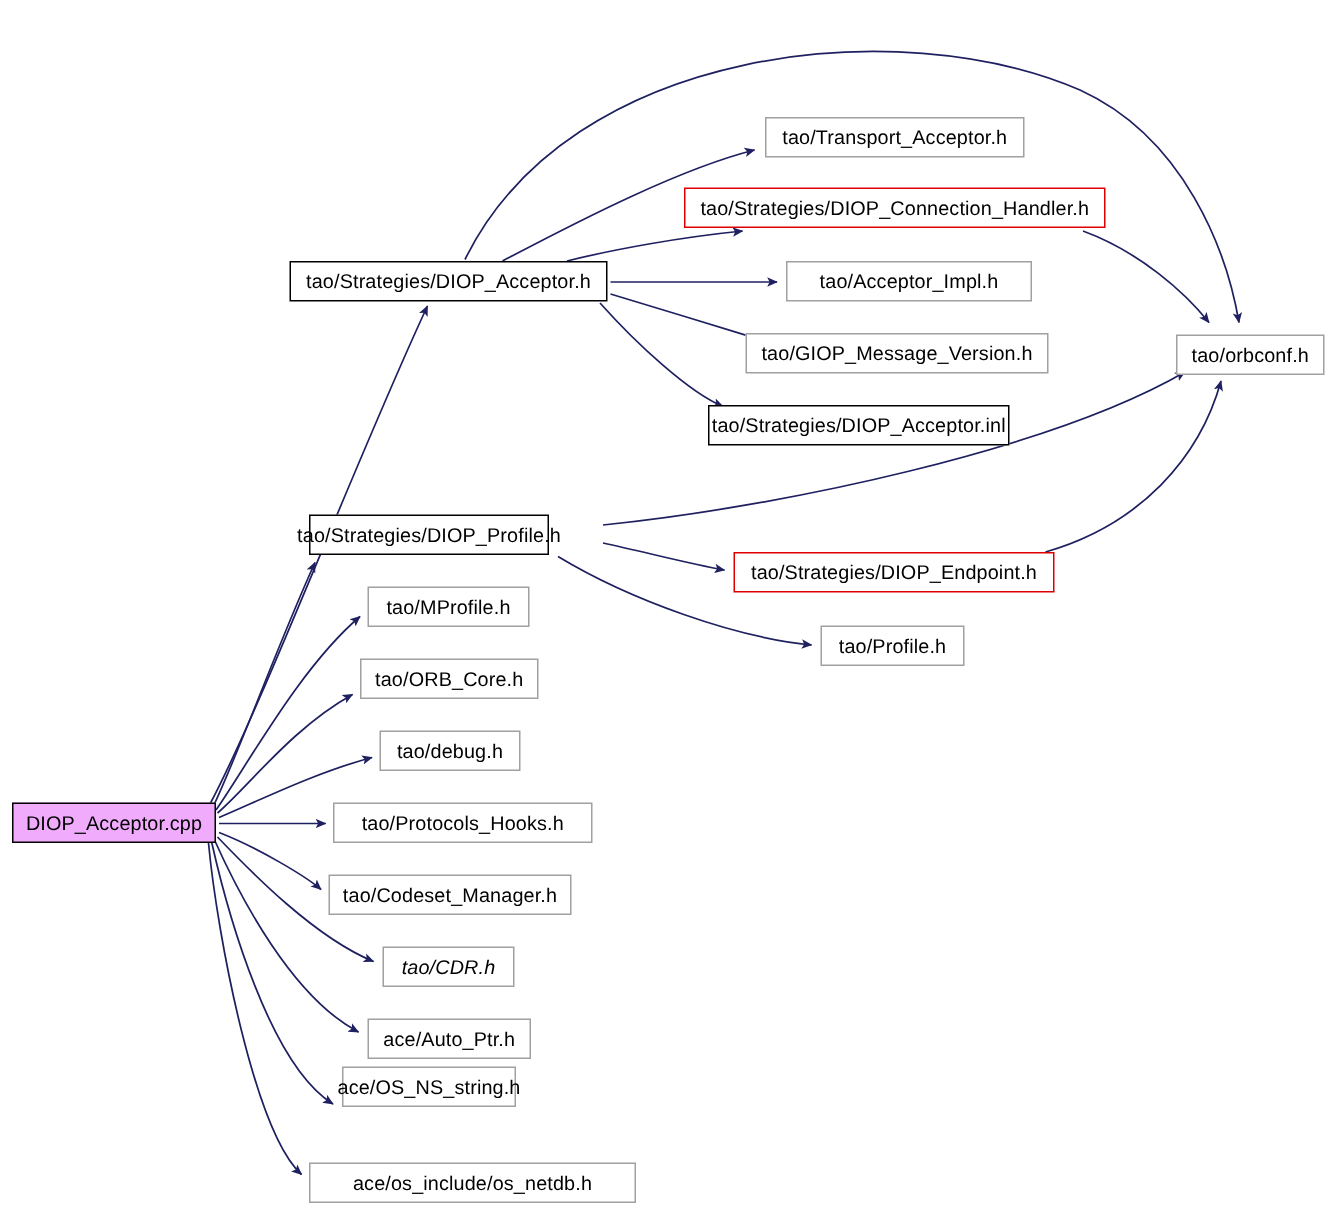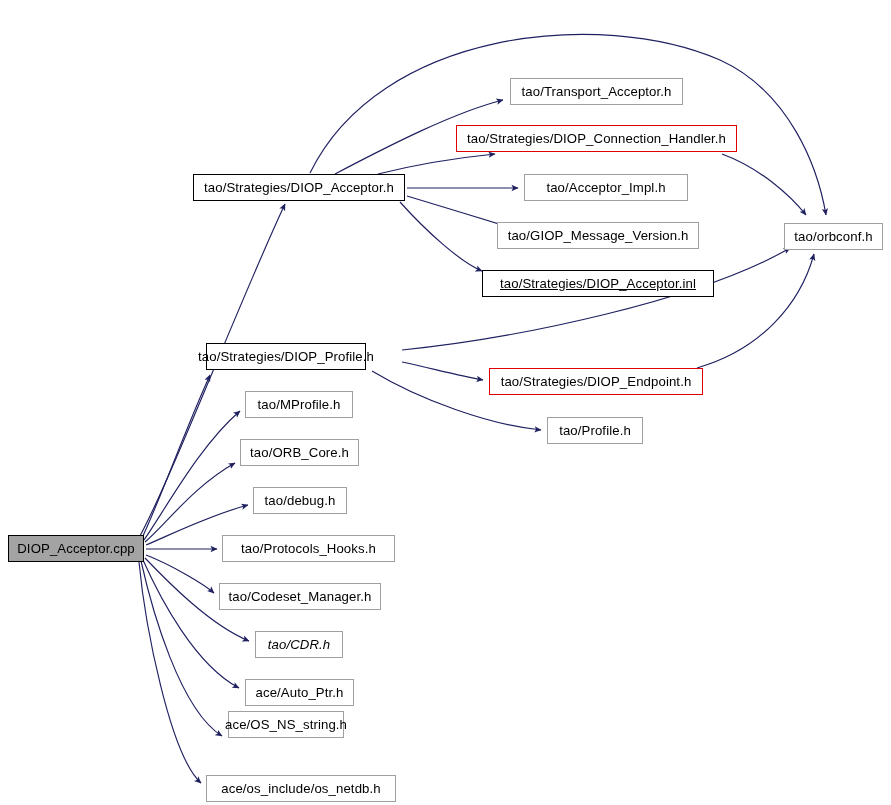--- a/index.html
+++ b/index.html
@@ -40,21 +40,21 @@
     letter-spacing: 0.1px;
     height: 27px;
   }
   .gnode.black {
     border: 1px solid #000000;
   }
   .gnode.red {
     border: 1px solid #e00000;
   }
   .gnode.root {
-    background: #a3a3a3;
+    background: #f0abfc;
     border: 1px solid #000000;
   }
   .gnode-label {
     padding: 0 9px;
     pointer-events: none;
   }
 </style>
 </head>
 <body>
 
@@ -127,21 +127,21 @@
       </div>
       <div class="gnode red" style="left: 456px; top: 125px; width: 281px;">
         <span class="gnode-label">tao/Strategies/DIOP_Connection_Handler.h</span>
       </div>
       <div class="gnode " style="left: 524px; top: 174px; width: 164px;">
         <span class="gnode-label">tao/Acceptor_Impl.h</span>
       </div>
       <div class="gnode " style="left: 497px; top: 222px; width: 202px;">
         <span class="gnode-label">tao/GIOP_Message_Version.h</span>
       </div>
-      <div class="gnode black" style="left: 482px; top: 270px; width: 232px; text-decoration: underline;">
+      <div class="gnode black" style="left: 472px; top: 270px; width: 201px;">
         <span class="gnode-label">tao/Strategies/DIOP_Acceptor.inl</span>
       </div>
       <div class="gnode " style="left: 784px; top: 223px; width: 99px;">
         <span class="gnode-label">tao/orbconf.h</span>
       </div>
       <div class="gnode black" style="left: 206px; top: 343px; width: 160px;">
         <span class="gnode-label">tao/Strategies/DIOP_Profile.h</span>
       </div>
       <div class="gnode red" style="left: 489px; top: 368px; width: 214px;">
         <span class="gnode-label">tao/Strategies/DIOP_Endpoint.h</span>
@@ -166,18 +166,18 @@
       </div>
       <div class="gnode " style="left: 255px; top: 631px; width: 88px; font-style: italic;">
         <span class="gnode-label">tao/CDR.h</span>
       </div>
       <div class="gnode " style="left: 245px; top: 679px; width: 109px;">
         <span class="gnode-label">ace/Auto_Ptr.h</span>
       </div>
       <div class="gnode " style="left: 228px; top: 711px; width: 116px;">
         <span class="gnode-label">ace/OS_NS_string.h</span>
       </div>
-      <div class="gnode " style="left: 206px; top: 775px; width: 190px;">
+      <div class="gnode " style="left: 206px; top: 775px; width: 218px;">
         <span class="gnode-label">ace/os_include/os_netdb.h</span>
       </div>
     </div>
 
 </div>
 
 </body></html>

